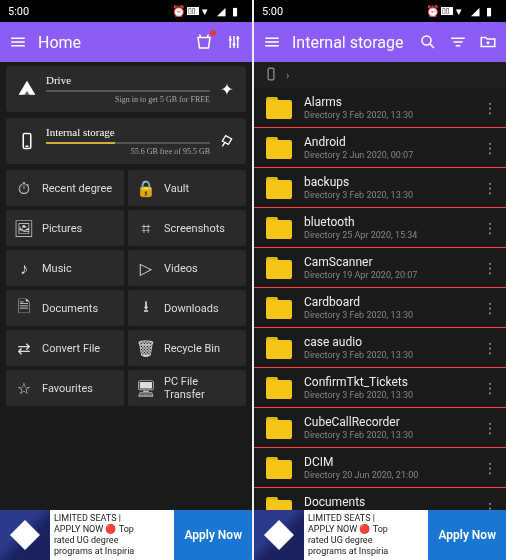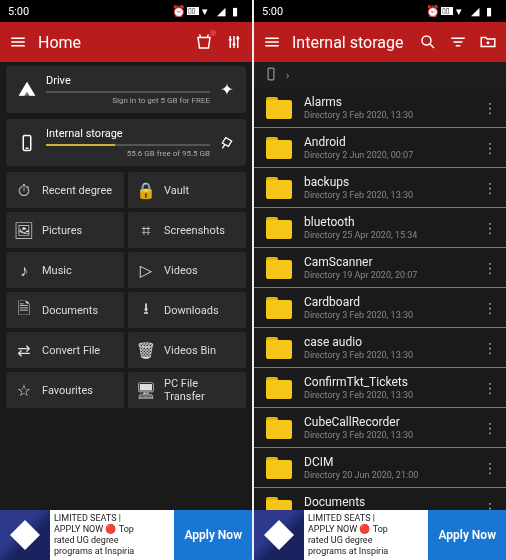--- a/index.html
+++ b/index.html
@@ -4,28 +4,28 @@
 <style>
   * { margin: 0; padding: 0; box-sizing: border-box; }
   body { background: #eee; font-family: Roboto, Arial, sans-serif; width: 506px; height: 560px; overflow: hidden; }
   .container { display: flex; gap: 2px; }
   .phone { width: 276px; height: 560px; background: #1a1a1a; display: flex; flex-direction: column; position: relative; }
 
   .status-bar { height: 22px; background: #000; display: flex; align-items: center; justify-content: space-between; padding: 0 8px; color: #fff; font-size: 11px; }
   .status-right { display: flex; gap: 3px; align-items: center; }
   .status-icon { width: 12px; height: 12px; display: inline-flex; }
 
-  .app-bar { height: 40px; display: flex; align-items: center; padding: 0 8px; gap: 10px; background: #b91c1c; }
+  .app-bar { height: 40px; display: flex; align-items: center; padding: 0 8px; gap: 10px; background: #8b5cf6; }
   .app-title { color: #fff; font-size: 16px; flex: 1; }
   .app-bar .icn { color: #fff; width: 20px; height: 20px; display: inline-flex; align-items: center; justify-content: center; position: relative; }
   .badge-dot { position: absolute; top: -2px; right: -2px; width: 6px; height: 6px; background: #e53935; border-radius: 50%; }
 
   .content { flex: 1; overflow: hidden; padding: 4px 6px; display: flex; flex-direction: column; gap: 6px; }
   
-  .storage-card { background: #2a2a2a; border-radius: 3px; padding: 8px 10px; display: flex; align-items: center; gap: 8px; position: relative; }
+  .storage-card { background: #2a2a2a; border-radius: 3px; padding: 8px 10px; display: flex; align-items: center; gap: 8px; position: relative; font-family: Liberation Serif, serif; }
   .storage-icon { width: 22px; height: 22px; display: flex; align-items: center; justify-content: center; color: #fff; }
   .storage-body { flex: 1; }
   .storage-title { color: #fff; font-size: 11px; margin-bottom: 4px; }
   .storage-bar { height: 2px; background: #555; position: relative; margin-bottom: 3px; }
   .storage-bar-fill { position: absolute; height: 100%; left: 0; top: 0; }
   .storage-sub { color: #aaa; font-size: 8px; text-align: right; }
   .storage-action { width: 18px; height: 18px; color: #fff; display: flex; align-items: center; justify-content: center; }
 
   .grid { display: grid; grid-template-columns: 1fr 1fr; gap: 4px; }
   .grid-item { background: #2a2a2a; height: 36px; display: flex; align-items: center; padding: 0 10px; gap: 10px; border-radius: 2px; }
@@ -163,21 +163,21 @@
           <div class="grid-item">
             <span class="icn">⭳</span>
             <span class="grid-label">Downloads</span>
           </div>
           <div class="grid-item">
             <span class="icn">⇄</span>
             <span class="grid-label">Convert File</span>
           </div>
           <div class="grid-item">
             <span class="icn">🗑</span>
-            <span class="grid-label">Videos Bin</span>
+            <span class="grid-label">Recycle Bin</span>
           </div>
           <div class="grid-item">
             <span class="icn">☆</span>
             <span class="grid-label">Favourites</span>
           </div>
           <div class="grid-item">
             <span class="icn">🖥</span>
             <span class="grid-label">PC File Transfer</span>
           </div>
         </div>

